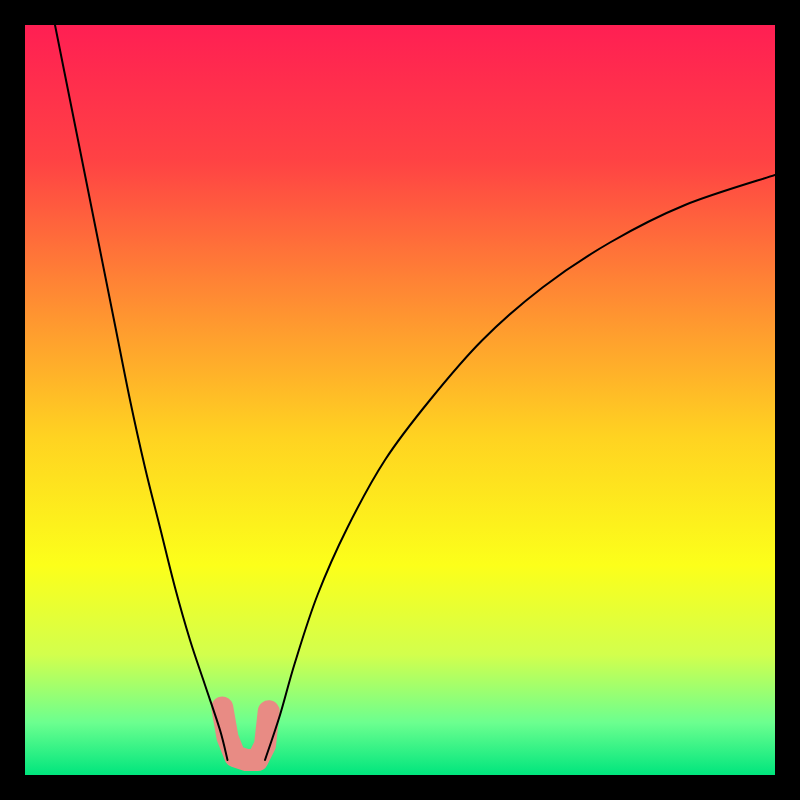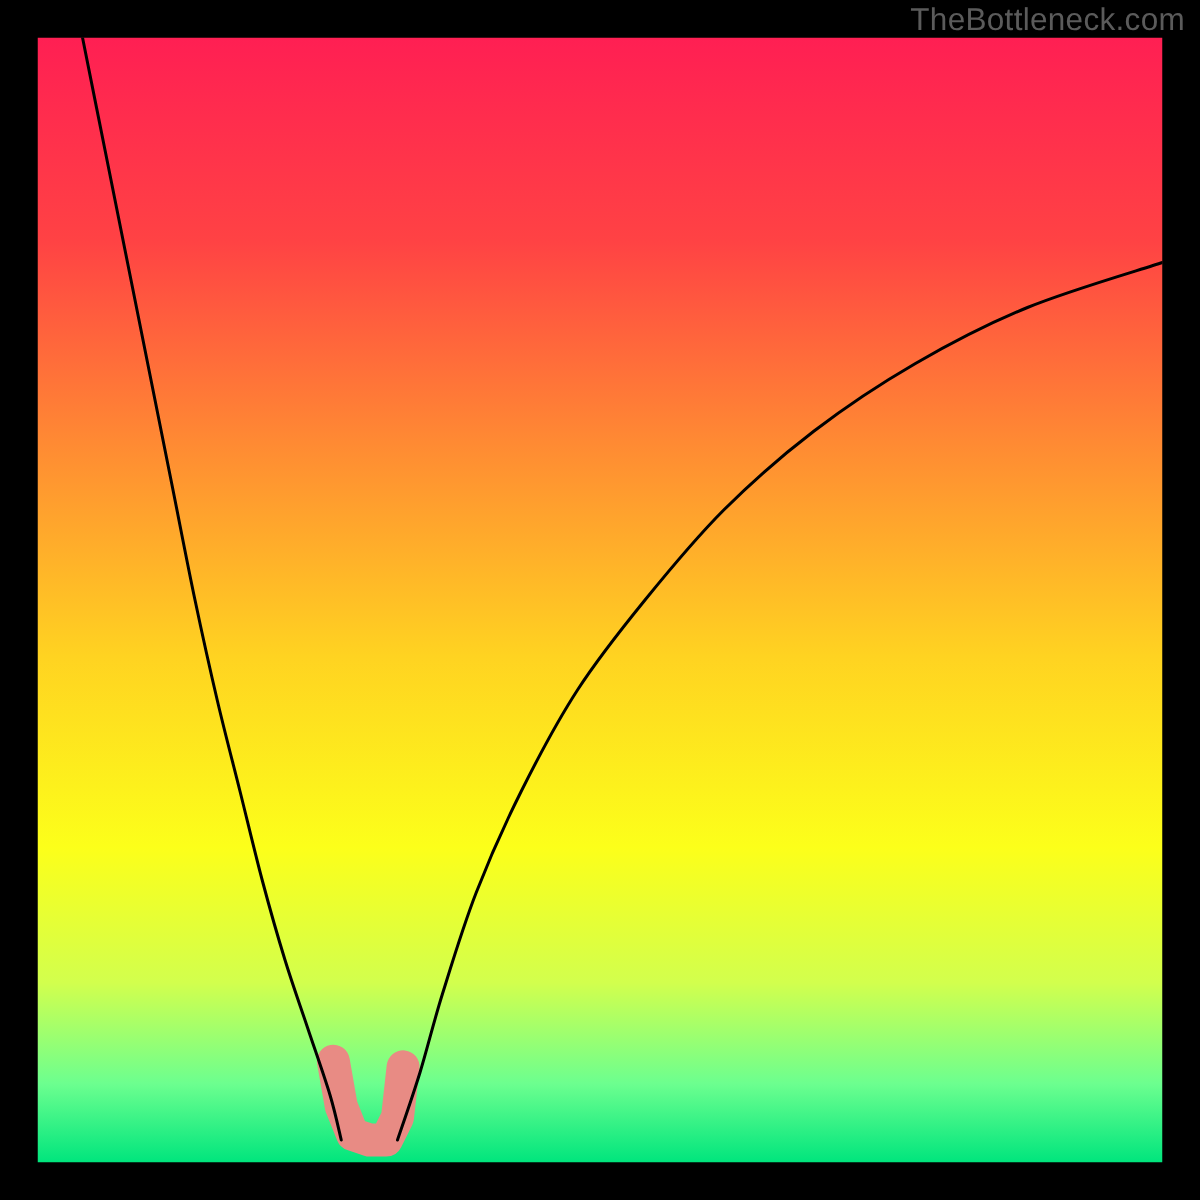--- a/index.html
+++ b/index.html
@@ -57,14 +57,13 @@
 
     <rect x="0" y="0" width="750" height="750" fill="url(#bg-grad)"></rect>
 
     <path fill="none" stroke-linecap="round" stroke-linejoin="round" d="M 197.25 682.5 L 202.5 712.5 L 210.00000000000003 731.25 L 221.25 735 L 232.5 735 L 240 720 L 243.75 686.25" stroke="#e88b84" stroke-width="22"></path>
 
     <path fill="none" stroke-linecap="round" d="M 30 0 C 32.5 12.5, 40 50, 45 75 C 50 100, 55 125, 60 150 C 65 175, 70 200, 75 225 C 80 250, 85 275, 90 300 C 95 325, 100.00000000000001 351.25, 105.00000000000001 375 C 110.00000000000001 398.75, 115 421.25, 120 442.5 C 125 463.75, 130 482.5, 135 502.5 C 140 522.5, 145 543.75, 150 562.5 C 155 581.25, 160 598.75, 165 615 C 170 631.25, 175 645, 180 660 C 185 675, 191.25 692.5, 195 705 C 198.75 717.5, 201.25 730, 202.5 735" stroke="#000000" stroke-width="2"></path>
 
     <path fill="none" stroke-linecap="round" d="M 240 735 C 242.5 727.5, 250.00000000000003 706.25, 255.00000000000003 690 C 260 673.75, 263.75 657.5, 270 637.5 C 276.25 617.5, 283.75 592.5, 292.5 570 C 301.25 547.5, 311.25 525, 322.5 502.5 C 333.75 480, 346.25 456.25, 360 435 C 373.75 413.75, 388.75 395, 405 375 C 421.25 355, 438.75 333.75000000000006, 457.5 315.00000000000006 C 476.25 296.25000000000006, 496.25 278.75, 517.5 262.5 C 538.75 246.25, 561.25 231.25, 585 217.5 C 608.75 203.75, 632.5 191.25, 660 180 C 687.5 168.75, 735 155, 750 150" stroke="#000000" stroke-width="2"></path>
   </svg>
 
-  <div class="watermark">TheBottleneck.com</div>
 </div>
 
 </body></html>

